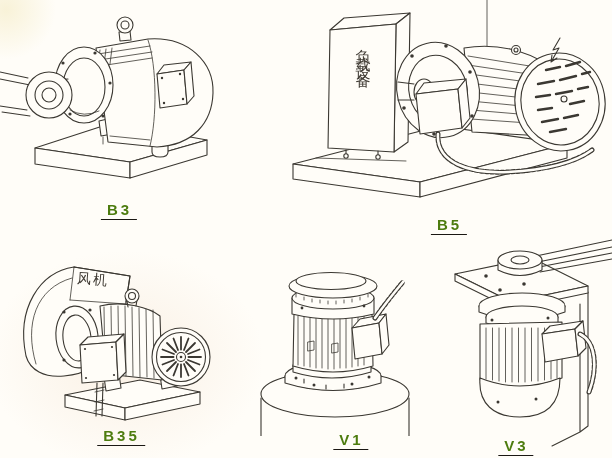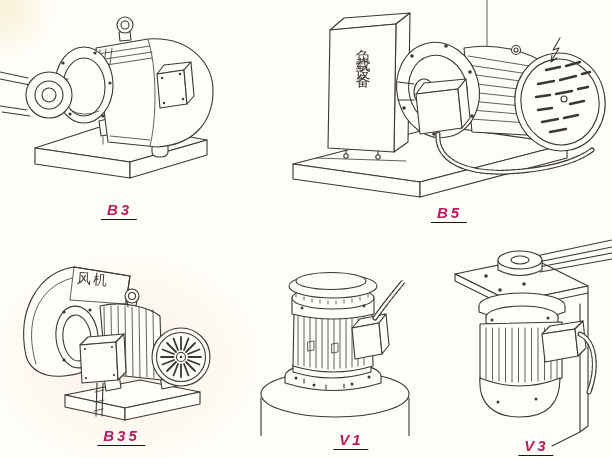--- a/index.html
+++ b/index.html
@@ -14,22 +14,22 @@
   svg { display:block; }
   svg * { vector-effect:none; }
   path, ellipse, circle, line { stroke:var(--ink); fill:none; stroke-width:1.1; stroke-linecap:round; stroke-linejoin:round; }
   .f { fill:var(--bg); }
   .d { fill:var(--ink); stroke:none; }
   .thin { stroke-width:.8; }
   .slot { stroke-width:2.4; }
   .slotB { stroke-width:1.8; }
   .braid { stroke-width:5; stroke-dasharray:2.8 2.4; }
   .core { stroke:var(--bg); stroke-width:2.6; }
-  .label { position:absolute; transform:translateX(-50%); font-weight:700; font-style:italic;
-    font-size:15px; letter-spacing:3px; color:#be185d; border-bottom:1.6px solid #1a1713;
+  .label { position:absolute; transform:translateX(-50%); font-weight:700; 
+    font-size:15px; letter-spacing:3px; color:#4d7c0f; border-bottom:1.6px solid #1a1713;
     padding:0 5px 1px 6px; line-height:17px; white-space:nowrap; }
   .cn-v { position:absolute; writing-mode:vertical-rl; font-size:15px; letter-spacing:8px;
     color:#413c35; font-family:"Liberation Sans", sans-serif; }
   .cn-h { position:absolute; font-size:14px; letter-spacing:2px; color:#413c35; transform:rotate(4deg); }
 </style>
 </head>
 <body>
 
 <div class="canvas">
   <div class="smudge-tl"></div>
@@ -306,17 +306,17 @@
         <path class="braid" d="M144 98 C160 106 162 132 153 156"></path>
         <path class="core" d="M144 98 C160 106 162 132 153 156"></path>
       </g>
     </svg>
   </div>
 
   <div class="cn-v" style="left:353px;top:37px;height:122px;">负载设备</div>
   <div class="cn-h" style="left:77px;top:271px;">风机</div>
 
   <div class="label" style="left:119px;top:201px;">B3</div>
-  <div class="label" style="left:449px;top:204px;">B5</div>
+  <div class="label" style="left:449px;top:216px;">B5</div>
   <div class="label" style="left:121px;top:427px;">B35</div>
   <div class="label" style="left:351px;top:431px;">V1</div>
-  <div class="label" style="left:516px;top:437px;margin-left:20px;">V3</div>
+  <div class="label" style="left:516px;top:437px;">V3</div>
 </div>
 
 </body></html>

